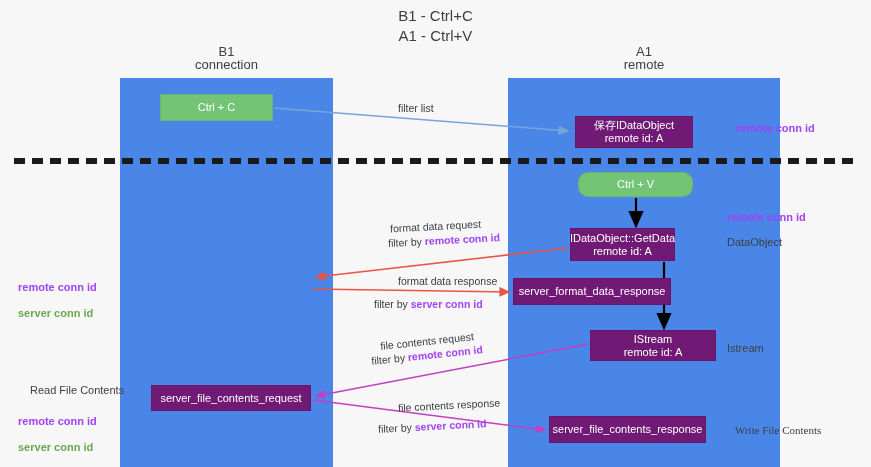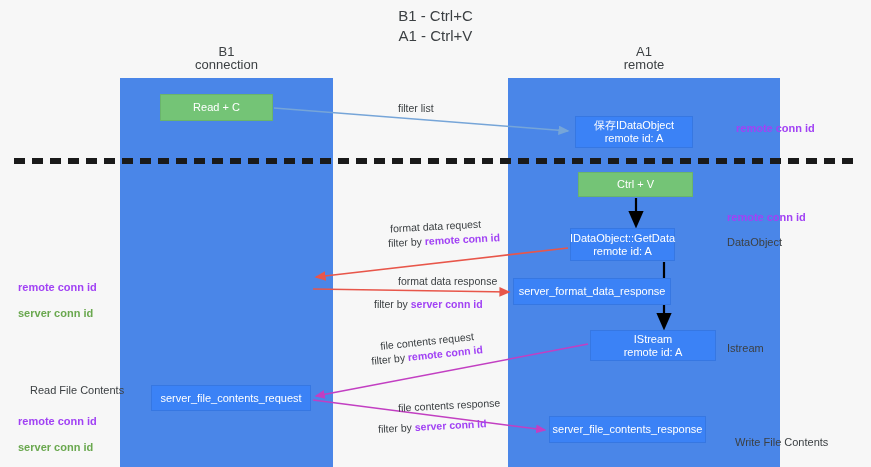--- a/index.html
+++ b/index.html
@@ -30,47 +30,47 @@
   #head-a1{left:508px;top:45px;width:272px;}
 
   
   .node{
     position:absolute;box-sizing:border-box;
     display:flex;flex-direction:column;align-items:center;justify-content:center;
     font-size:11px;color:#ffffff;line-height:13px;text-align:center;
     border:1px solid rgba(0,0,0,0.08);
   }
   .node.green{background:#74c476;}
-  .node.orange{background:#3b82f6;}
+  .node.orange{background:#701a75;}
   .node .l2{display:block;}
 
   #n-ctrlc{left:160px;top:94px;width:113px;height:27px;}
   #n-idataobj{left:575px;top:116px;width:118px;height:32px;}
-  #n-ctrlv{left:578px;top:172px;width:115px;height:25px;}
+  #n-ctrlv{left:578px;top:172px;width:115px;height:25px;border-radius:10px;}
   #n-getdata{left:570px;top:228px;width:105px;height:33px;}
   #n-sfdreq{left:152px;top:268px;width:160px;height:27px;}
   #n-sfdres{left:513px;top:278px;width:158px;height:27px;}
   #n-istream{left:590px;top:330px;width:126px;height:31px;}
   #n-sfcreq{left:151px;top:385px;width:160px;height:26px;}
   #n-sfcres{left:549px;top:416px;width:157px;height:27px;}
 
   
   .side{
     position:absolute;font-size:11px;line-height:13px;
     white-space:pre-line;
   }
   .side.dark{color:#3c4043;}
   .purple{color:#a142f4;font-weight:bold;}
   .green-t{color:#6aa84f;font-weight:bold;}
 
   #s-remote1{left:736px;top:122px;}
   #s-remote2{left:727px;top:211px;}
   #s-dataobject{left:727px;top:236px;}
   #s-istream{left:727px;top:342px;}
-  #s-write{left:735px;top:436px;}
+  #s-write{left:735px;top:424px;font-family:Liberation Serif, serif;}
   #s-left-conn{left:18px;top:268px;text-align:left;}
   #s-read{left:30px;top:384px;color:#3c4043;}
   #s-left-conn2{left:18px;top:402px;}
 
   
   .elabel{
     position:absolute;font-size:10.5px;color:#3c4043;
     line-height:14px;white-space:nowrap;
   }
   #e-formatlist{left:398px;top:101px;}
@@ -128,21 +128,21 @@
     <line x1="313" y1="289" x2="509" y2="292" stroke="#e8564a" stroke-width="1.6" marker-end="url(#ar-red)"></line>
 
     <line x1="664" y1="262" x2="664" y2="326" stroke="#000000" stroke-width="2.2" marker-end="url(#ar-blk)"></line>
 
     <line x1="588" y1="344" x2="316" y2="396" stroke="#c23fc2" stroke-width="1.5" marker-end="url(#ar-mag)"></line>
 
     <line x1="313" y1="400" x2="545" y2="430" stroke="#c23fc2" stroke-width="1.5" marker-end="url(#ar-mag)"></line>
   </svg>
 
   <div class="node green" id="n-ctrlc">
-    <span>Read + C</span>
+    <span>Ctrl + C</span>
   </div>
 
   <div class="node orange" id="n-idataobj">
     <span>保存IDataObject</span>
     <span class="l2">remote id: A</span>
   </div>
 
   <div class="node green" id="n-ctrlv">
     <span>Ctrl + V</span>
   </div>

